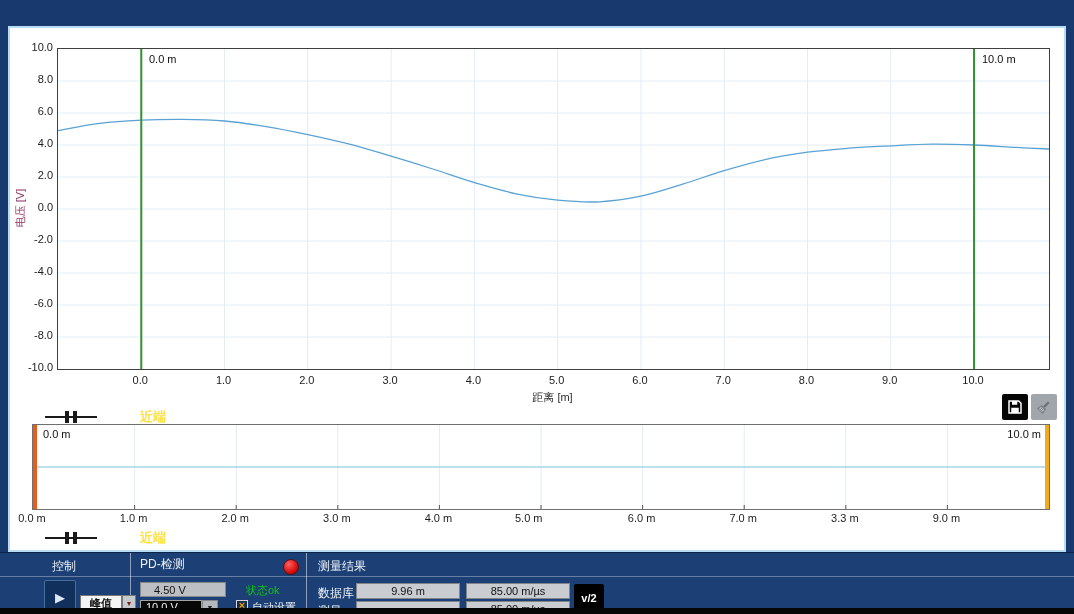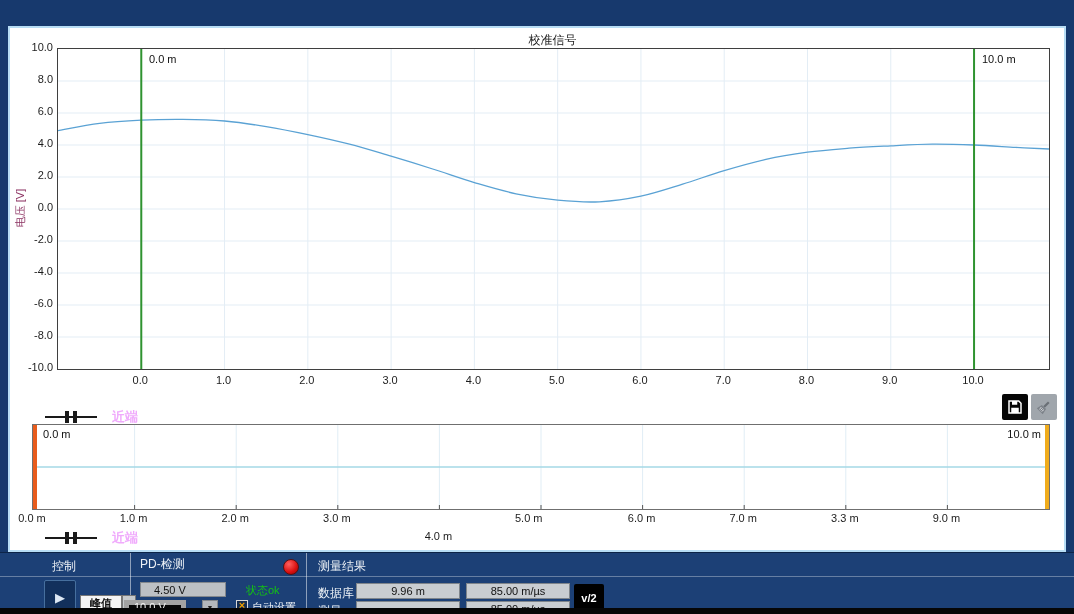--- a/index.html
+++ b/index.html
@@ -22,61 +22,60 @@
   #strip-plot{position:absolute;left:32px;top:424px;border:1px solid #6f6f6f;background:#fff;}
   #xaxis-label{position:absolute;left:57px;top:390px;width:991px;text-align:center;font-size:11px;color:#2a2a2a;}
   #yaxis-label{position:absolute;left:-25px;top:201px;width:90px;height:14px;text-align:center;
                font-size:11px;color:#8b3060;transform:rotate(-90deg);}
   .cursor-lbl{position:absolute;font-size:11px;color:#111;background:rgba(255,255,255,.9);padding:0 3px;line-height:14px;}
   .icon-btn{position:absolute;width:26px;height:26px;border-radius:2px;display:flex;
             align-items:center;justify-content:center;cursor:pointer;}
   #save-btn{left:1002px;top:394px;background:#060606;}
   #brush-btn{left:1031px;top:394px;background:#a0a6ac;}
   .legend-row{position:absolute;height:16px;}
-  .legend-text{position:absolute;font-size:13px;font-weight:bold;color:#f0abfc;}
+  .legend-text{position:absolute;font-size:13px;font-weight:bold;color:#fde047;margin-left:28px;}
   
   #bottom{position:absolute;left:0;top:552px;width:1074px;height:56px;background:#1c4076;border-top:1px solid #0c2448;box-sizing:border-box;}
   .hdr{position:absolute;font-size:12px;color:#eef2f7;}
   .vsep{position:absolute;top:553px;width:1px;height:55px;background:rgba(255,255,255,.5);}
   #hdr-line{position:absolute;left:0;top:576px;width:1074px;height:1px;background:rgba(255,255,255,.33);}
   #red-ind{position:absolute;left:283px;top:559px;width:14px;height:14px;border-radius:50%;
            background:radial-gradient(circle at 35% 30%,#ff6060,#d90f0f 60%,#8f0606);border:1px solid #5a1010;}
   #play-btn{position:absolute;left:44px;top:580px;width:30px;height:32px;background:#12305c;
             border:1px solid #466f9e;border-radius:2px;color:#dde8f4;font-size:13px;
             display:flex;align-items:center;justify-content:center;cursor:pointer;}
   .gray-box{position:absolute;background:#c9cdd1;border:1px solid #7f858b;box-sizing:border-box;
             font-size:11px;color:#111;display:flex;align-items:center;justify-content:center;}
   #peak-box{position:absolute;left:80px;top:595px;width:42px;height:17px;background:#f4f4f4;border:1px solid #777;
             box-sizing:border-box;font-size:11px;font-weight:bold;color:#111;display:flex;align-items:center;justify-content:center;cursor:pointer;}
   #peak-arrow{position:absolute;left:122px;top:595px;width:14px;height:17px;background:#c6cacd;border:1px solid #777;
             box-sizing:border-box;font-size:8px;color:#7a2020;display:flex;align-items:center;justify-content:center;cursor:pointer;}
   #pd-level{position:absolute;left:140px;top:582px;width:86px;height:15px;background:#bcc0c4;border:1px solid #83888d;
             box-sizing:border-box;font-size:11px;color:#111;display:flex;align-items:center;padding-left:13px;}
-  #pd-range{position:absolute;left:124px;top:600px;width:62px;height:14px;background:#070707;border:5px solid #a3a3a3;
+  #pd-range{position:absolute;left:140px;top:600px;width:62px;height:14px;background:#070707;border:1px solid #a3a3a3;
             box-sizing:border-box;font-size:11px;color:#f2f2f2;display:flex;align-items:center;padding-left:5px;cursor:pointer;}
   #pd-range-arrow{position:absolute;left:202px;top:600px;width:16px;height:14px;background:#b4b8bc;border:1px solid #83888d;
             box-sizing:border-box;font-size:7px;color:#222;display:flex;align-items:center;justify-content:center;cursor:pointer;}
   #status-txt{position:absolute;left:246px;top:583px;font-size:11px;color:#14c114;}
   #auto-chk{position:absolute;left:236px;top:600px;width:12px;height:12px;background:#132b4e;border:1px solid #d8d8d8;
             box-sizing:border-box;color:#f0a000;font-size:11px;font-weight:bold;line-height:9px;text-align:center;cursor:pointer;}
   #auto-lbl{position:absolute;left:252px;top:600px;font-size:11px;color:#f0f4f8;}
   .res-lbl{position:absolute;font-size:12px;color:#f0f4f8;}
   #v2-btn{position:absolute;left:574px;top:584px;width:30px;height:28px;background:#000;border-radius:2px;
           color:#fff;font-size:11px;font-weight:bold;display:flex;align-items:center;justify-content:center;cursor:pointer;}
   #black-strip{position:absolute;left:0;top:608px;width:1074px;height:6px;background:#060606;z-index:20;}
 </style>
 </head>
 <body>
 
 <div id="app">
 
 
   <div id="panel"></div>
 
-  <div id="chart-title">校准信号</div>
 
   <svg id="main-plot" width="991" height="320">
       <line x1="0" x2="991" y1="32" y2="32" stroke="#e3edf5" stroke-width="1"></line>
       <line x1="0" x2="991" y1="64" y2="64" stroke="#e3edf5" stroke-width="1"></line>
       <line x1="0" x2="991" y1="96" y2="96" stroke="#e3edf5" stroke-width="1"></line>
       <line x1="0" x2="991" y1="128" y2="128" stroke="#e3edf5" stroke-width="1"></line>
       <line x1="0" x2="991" y1="160" y2="160" stroke="#e3edf5" stroke-width="1"></line>
       <line x1="0" x2="991" y1="192" y2="192" stroke="#e3edf5" stroke-width="1"></line>
       <line x1="0" x2="991" y1="224" y2="224" stroke="#e3edf5" stroke-width="1"></line>
       <line x1="0" x2="991" y1="256" y2="256" stroke="#e3edf5" stroke-width="1"></line>
@@ -90,20 +89,21 @@
       <line x1="582.9411764705883" x2="582.9411764705883" y1="0" y2="320" stroke="#e3edf5" stroke-width="1"></line>
       <line x1="666.218487394958" x2="666.218487394958" y1="0" y2="320" stroke="#e3edf5" stroke-width="1"></line>
       <line x1="749.4957983193277" x2="749.4957983193277" y1="0" y2="320" stroke="#e3edf5" stroke-width="1"></line>
       <line x1="832.7731092436975" x2="832.7731092436975" y1="0" y2="320" stroke="#e3edf5" stroke-width="1"></line>
       <line x1="916.0504201680671" x2="916.0504201680671" y1="0" y2="320" stroke="#e3edf5" stroke-width="1"></line>
       <path d="M0.0,81.6C6.9,80.4 27.8,76.1 41.6,74.4C55.5,72.7 69.4,71.9 83.3,71.2C97.2,70.5 111.0,70.3 124.9,70.4C138.8,70.5 152.7,70.8 166.6,72.0C180.4,73.2 194.3,75.3 208.2,77.6C222.1,79.9 236.0,82.7 249.8,85.6C263.7,88.5 277.6,91.6 291.5,95.2C305.4,98.8 319.2,103.1 333.1,107.2C347.0,111.3 360.9,115.6 374.7,120.0C388.6,124.4 402.5,129.5 416.4,133.6C430.3,137.7 444.1,141.9 458.0,144.8C471.9,147.7 485.8,149.9 499.7,151.2C513.5,152.5 527.4,153.5 541.3,152.8C555.2,152.1 569.1,150.1 582.9,147.2C596.8,144.3 610.7,139.5 624.6,135.2C638.5,130.9 652.3,125.7 666.2,121.6C680.1,117.5 694.0,113.5 707.9,110.4C721.7,107.3 735.6,105.1 749.5,103.2C763.4,101.3 777.3,100.3 791.1,99.2C805.0,98.1 818.9,97.5 832.8,96.8C846.7,96.1 860.5,95.3 874.4,95.2C888.3,95.1 902.2,95.5 916.1,96.0C929.9,96.5 945.2,97.7 957.7,98.4C970.2,99.1 985.4,99.7 991.0,100.0" fill="none" stroke="#5aa2d4" stroke-width="1.3"></path>
       <line x1="83.27731092436974" x2="83.27731092436974" y1="0" y2="320" stroke="#2f9330" stroke-width="2"></line>
       <line x1="916.0504201680671" x2="916.0504201680671" y1="0" y2="320" stroke="#2f9330" stroke-width="2"></line>
     </svg>
 
+  <div id="xaxis-label">距离 [m]</div>
   <div id="yaxis-label">电压 [V]</div>
 
   <div class="cursor-lbl" style="left:146px;top:52px">0.0 m</div>
   <div class="cursor-lbl" style="left:979px;top:52px">10.0 m</div>
 
   <div id="save-btn" class="icon-btn">
     <svg width="18" height="18" viewBox="0 0 24 24">
       <path d="M4 4h13l3 3v13H4z" fill="none" stroke="#fff" stroke-width="2"></path>
       <rect x="8" y="4" width="7" height="5" fill="#fff"></rect>
       <rect x="7" y="13" width="10" height="7" fill="#fff"></rect>
@@ -219,19 +219,19 @@
     <div class="albl" style="left: 534.664px; top: 374px; width: 44px; text-align: center;">5.0</div>
     <div class="albl" style="left: 617.941px; top: 374px; width: 44px; text-align: center;">6.0</div>
     <div class="albl" style="left: 701.218px; top: 374px; width: 44px; text-align: center;">7.0</div>
     <div class="albl" style="left: 784.496px; top: 374px; width: 44px; text-align: center;">8.0</div>
     <div class="albl" style="left: 867.773px; top: 374px; width: 44px; text-align: center;">9.0</div>
     <div class="albl" style="left: 951.05px; top: 374px; width: 44px; text-align: center;">10.0</div>
     <div class="albl" style="left: 7px; top: 512px; width: 50px; text-align: center;">0.0 m</div>
     <div class="albl" style="left: 108.6px; top: 512px; width: 50px; text-align: center;">1.0 m</div>
     <div class="albl" style="left: 210.2px; top: 512px; width: 50px; text-align: center;">2.0 m</div>
     <div class="albl" style="left: 311.8px; top: 512px; width: 50px; text-align: center;">3.0 m</div>
-    <div class="albl" style="left: 413.4px; top: 512px; width: 50px; text-align: center; margin-top: 18px;">4.0 m</div>
+    <div class="albl" style="left: 413.4px; top: 512px; width: 50px; text-align: center;">4.0 m</div>
     <div class="albl" style="left: 515px; top: 512px; width: 50px; text-align: left;">5.0 m</div>
     <div class="albl" style="left: 616.6px; top: 512px; width: 50px; text-align: center;">6.0 m</div>
     <div class="albl" style="left: 718.2px; top: 512px; width: 50px; text-align: center;">7.0 m</div>
     <div class="albl" style="left: 819.8px; top: 512px; width: 50px; text-align: center;">3.3 m</div>
     <div class="albl" style="left: 921.4px; top: 512px; width: 50px; text-align: center;">9.0 m</div>
   </div>
 
 </body></html>

